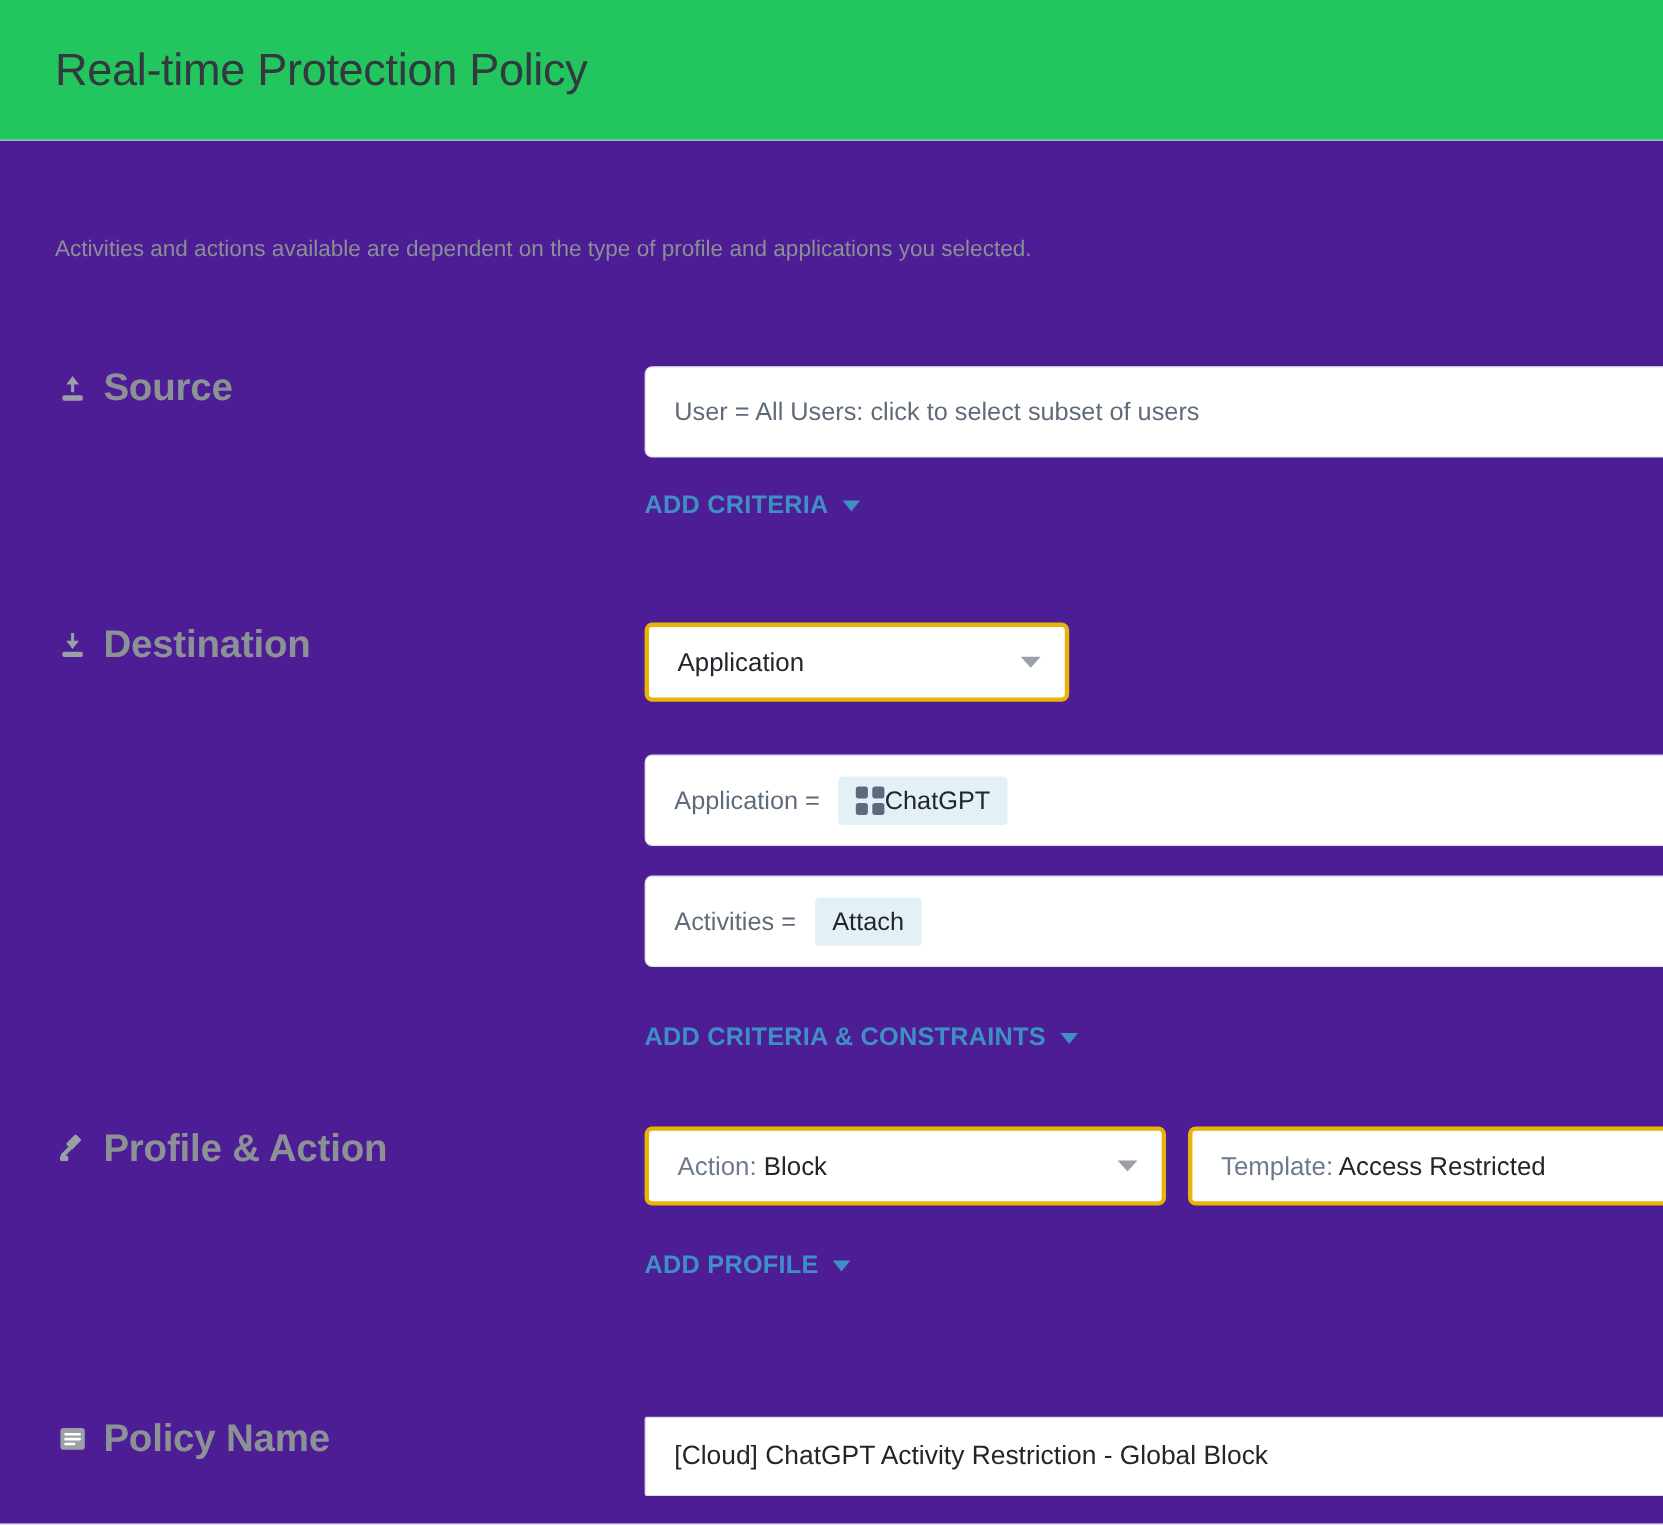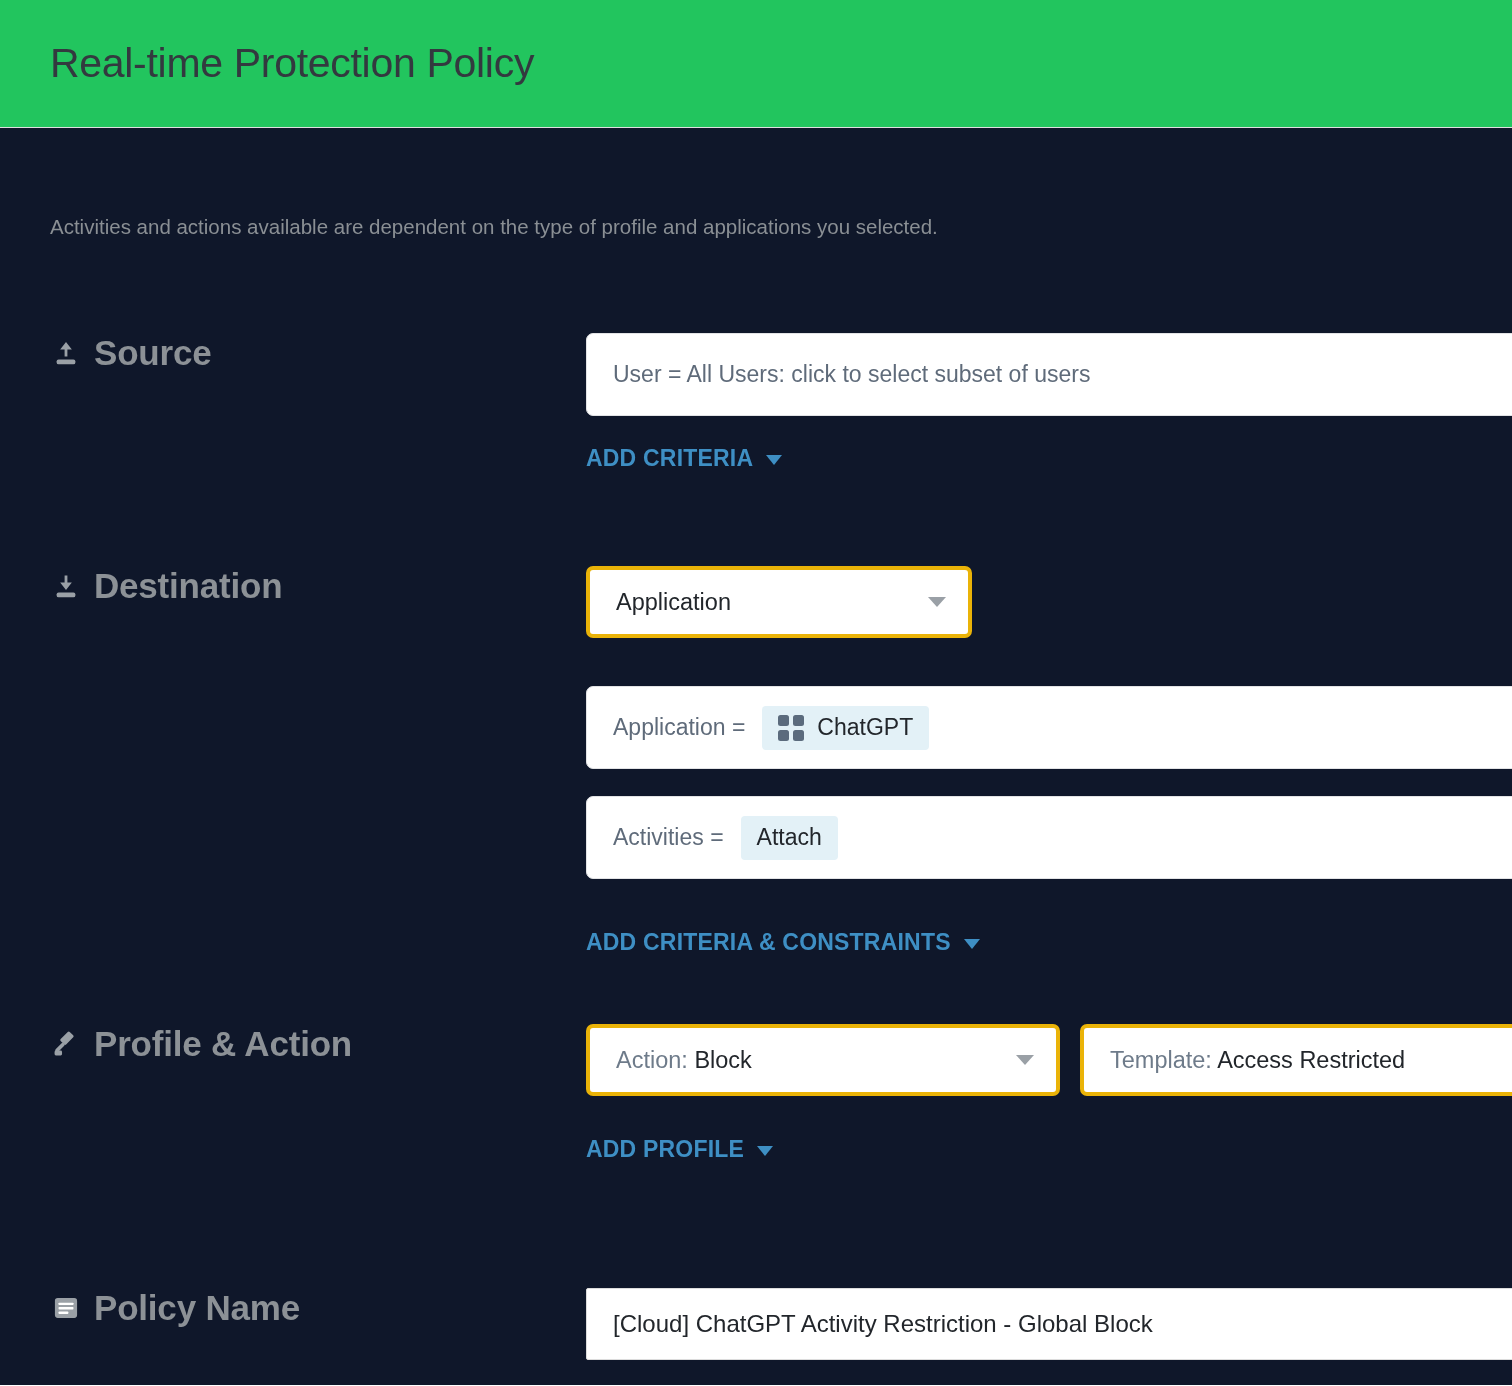--- a/index.html
+++ b/index.html
@@ -26,21 +26,21 @@
     font-weight: 400;
     color: #33393f;
     letter-spacing: -0.3px;
     line-height: 1.1;
   }
 
   
   .page-body {
     padding: 0 0 0 0;
     position: relative;
-    background: #0f172a;
+    background: #4c1d95;
     height: 1257px;
   }
 
   .intro-text {
     position: absolute;
     left: 50px;
     top: 86px;
     font-size: 20.5px;
     color: #8a8f94;
     line-height: 1.3;
@@ -105,21 +105,20 @@
   .criteria-box.wide { width: 1060px; }
 
   .criteria-key { color: #5f6b7a; font-size: 23px; }
 
   .chip {
     background: #e3f1f7;
     border-radius: 4px;
     height: 44px;
     display: inline-flex;
     align-items: center;
-    gap: 13px;
     padding: 0 16px;
     margin-left: 17px;
     color: #22262b;
     font-size: 23px;
   }
   .chip-label { color: #22262b; font-size: 23px; }
 
   .grid-icon {
     width: 26px;
     height: 26px;

